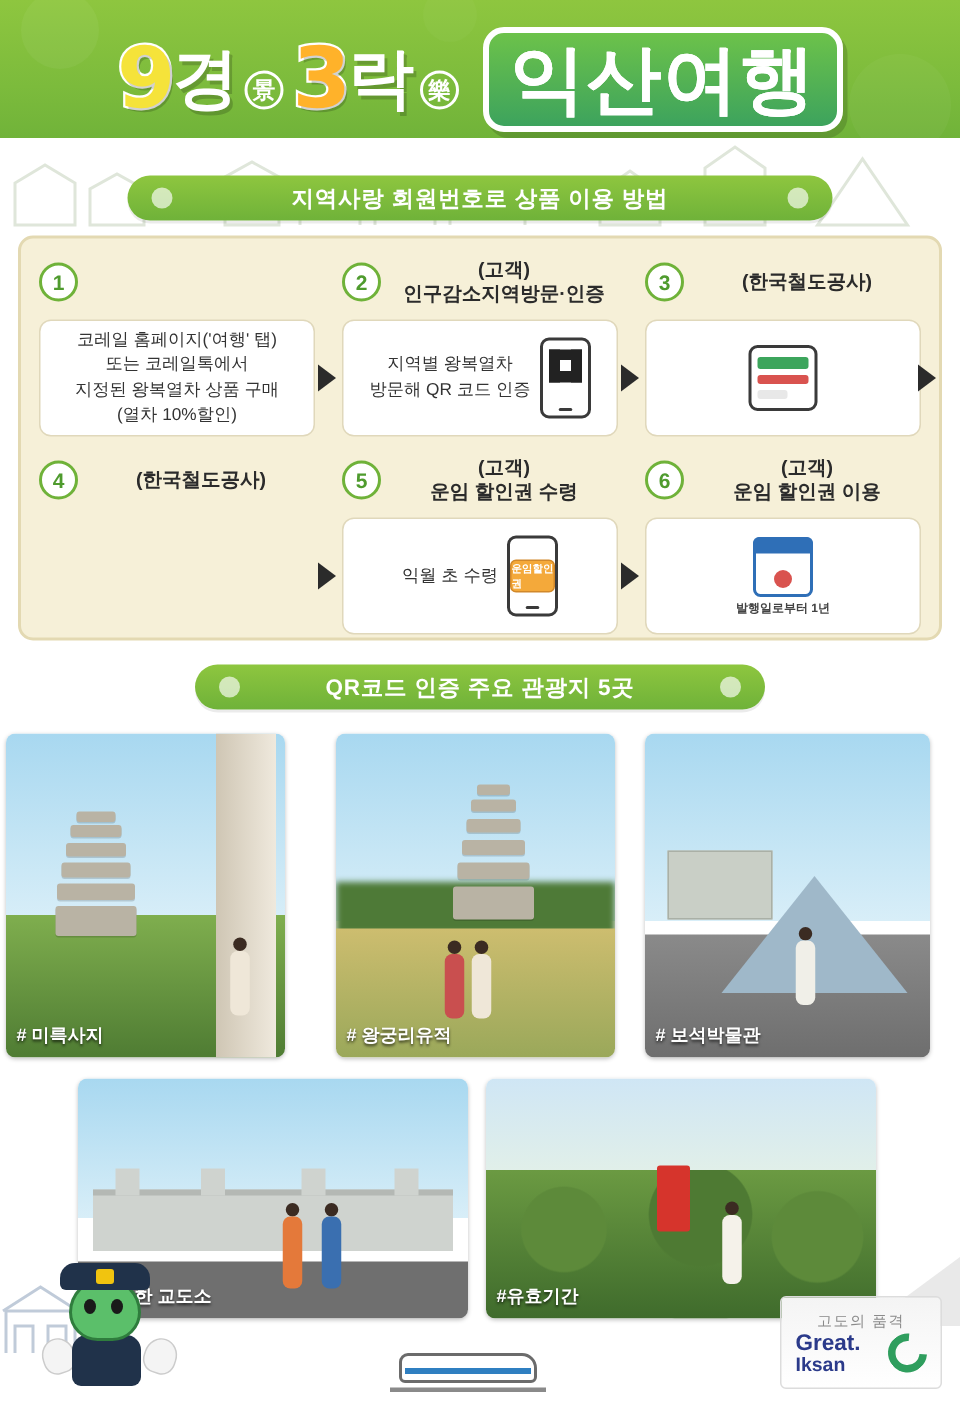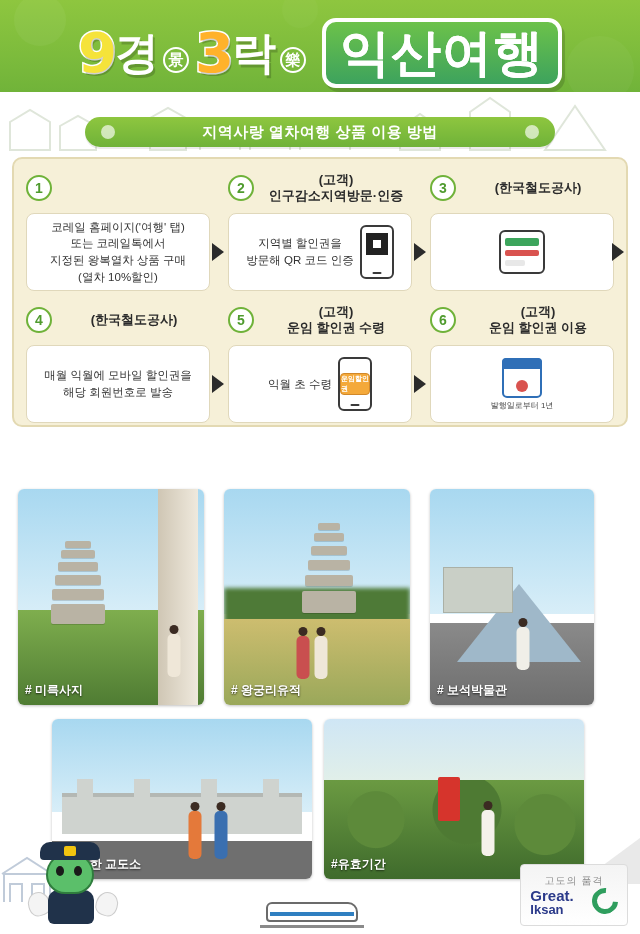--- a/index.html
+++ b/index.html
@@ -189,21 +189,21 @@
   .kiosk .band { position: absolute; left: 4px; right: 4px; top: 6px; height: 8px; background: #3ca55c; border-radius: 2px;}
   .kiosk .band2 { position: absolute; left: 4px; right: 4px; top: 18px; height: 6px; background: #d9534f; border-radius: 2px;}
   .kiosk .band3 { position: absolute; left: 4px; right: 18px; top: 28px; height: 6px; background: #e8e8e8; border-radius: 2px;}
   .cal {
     width: 40px; height: 40px; border-radius: 5px; background: #fff;
     border: 2px solid #2f6fb7; flex: 0 0 auto; position: relative;
   }
   .cal .top { position: absolute; left: -2px; right: -2px; top: -2px; height: 11px; background: #2f6fb7; border-radius: 4px 4px 0 0;}
   .cal .dot { position: absolute; left: 50%; top: 20px; transform: translateX(-50%); width: 12px; height: 12px; border-radius: 50%; background: #d9534f;}
   .cap {
-    font-size: 8px; color: #444; text-align: center; margin-top: 2px;
+    font-size: 8px; color: #444; text-align: center; margin-top: 2px; font-weight: bold;
   }
 
   
   .photo {
     position: absolute;
     border-radius: 6px;
     overflow: hidden;
     box-shadow: 0 1px 3px rgba(0,0,0,.25);
   }
   .photo .tag {
@@ -211,23 +211,23 @@
     color: #ffffff; font-size: 12px; font-weight: bold;
     text-shadow: 0 1px 2px rgba(0,0,0,.7);
   }
   .sky { position: absolute; left:0; top:0; width:100%; height:58%;
          background: linear-gradient(180deg,#a8d8f0 0%, #d8eef8 100%); }
   .ground { position: absolute; left:0; bottom:0; width:100%; height:44%;
          background: linear-gradient(180deg,#7fae4e 0%, #4f7c33 100%); }
   .tree-line { position:absolute; left:0; top:46%; width:100%; height:16%;
          background: #4e7a37; filter: blur(2px); }
 
-  .p1 { left: 18px;  top: 489px; width: 186px; height: 216px; }
+  .p1 { left: 4px;  top: 489px; width: 186px; height: 216px; }
   .p2 { left: 224px; top: 489px; width: 186px; height: 216px; }
-  .p3 { left: 430px; top: 489px; width: 164px; height: 216px; }
+  .p3 { left: 430px; top: 489px; width: 190px; height: 216px; }
   .p4 { left: 52px;  top: 719px; width: 260px; height: 160px; }
   .p5 { left: 324px; top: 719px; width: 260px; height: 160px; }
 
   .pagoda {
     position: absolute; left: 18%; bottom: 36%;
     width: 54px; height: 86px;
   }
   .pagoda i {
     position: absolute; left: 50%; transform: translateX(-50%);
     background: #b9b3a4; border-radius: 2px; display: block;
@@ -318,21 +318,21 @@
   }
   .train .stripe { position: absolute; left: 2px; right: 2px; top: 8px; height: 4px; background:#2f7fc1; }
   .train .rail { position: absolute; left: -6px; right: -6px; bottom: 0; height: 3px; background: #8a8a8a; }
   .logo-box {
     position: absolute; right: 12px; bottom: 8px; width: 108px; height: 62px;
     background: linear-gradient(180deg,#f4f4f4,#ffffff);
     border: 1px solid #dcdcdc; border-radius: 4px;
     display: flex; flex-direction: column; align-items: center; justify-content: center;
   }
   .logo-top { font-size: 10px; color: #8a8a8a; letter-spacing: 1px; }
-  .logo-main { display: flex; gap: 18px; }
+  .logo-main { display: flex; align-items: center; gap: 18px; }
   .logo-txt { font-size: 15px; font-weight: bold; color: #2b3a8a; line-height: 1; text-align: left;}
   .logo-txt small { display:block; font-size: 13px; color:#2b3a8a; }
   .logo-g {
     width: 26px; height: 26px; border-radius: 50%;
     border: 5px solid #2f9e5e; border-right-color: transparent;
     transform: rotate(-40deg);
   }
   .corner-tri {
     position: absolute; right: 0; bottom: 0;
     width: 0; height: 0;
@@ -372,21 +372,21 @@
         <path d="M200 58 L200 40 L240 40 L240 58"></path>
         <path d="M400 58 L400 36 L420 22 L440 36 L440 58 Z"></path>
         <path d="M470 58 L470 20 L490 6 L510 20 L510 58 Z"></path>
         <path d="M545 58 L575 14 L605 58 Z"></path>
         <path d="M250 58 L250 44 L290 44 L290 58"></path>
         <path d="M300 58 L300 48 L350 48 L350 58"></path>
       </g>
     </svg>
   </div>
 
-  <div class="ribbon r1">지역사랑 열차여행 상품 이용 방법</div>
+  <div class="ribbon r1">지역사랑 회원번호로 상품 이용 방법</div>
 
   <div class="steps-panel"></div>
   <div class="steps-grid">
 
     <div class="step">
       <div class="step-head">
         <span class="circle-num">1</span>
       </div>
       <div class="step-body">
         <div class="step-text" style="white-space:pre-line;">코레일 홈페이지('여행' 탭)
@@ -399,21 +399,21 @@
 
     <div class="step">
       <div class="step-head">
         <span class="circle-num">2</span>
         <span class="step-title">
           <span class="sub">(고객)</span>
           <span class="sub">인구감소지역방문·인증</span>
         </span>
       </div>
       <div class="step-body">
-        <div class="step-text" style="white-space:pre-line;">지역별 할인권을
+        <div class="step-text" style="white-space:pre-line;">지역별 왕복열차
 방문해 QR 코드 인증</div>
         <div class="phone">
           <div class="qr"></div>
         </div>
       </div>
       <div class="arrow"></div>
     </div>
 
     <div class="step">
       <div class="step-head">
@@ -431,24 +431,20 @@
       </div>
       <div class="arrow" style="right:-2px;"></div>
     </div>
 
     <div class="step">
       <div class="step-head">
         <span class="circle-num">4</span>
         <span class="step-title">
           <span class="sub">(한국철도공사)</span>
         </span>
-      </div>
-      <div class="step-body">
-        <div class="step-text" style="white-space:pre-line;">매월 익월에 모바일 할인권을
-해당 회원번호로 발송</div>
       </div>
       <div class="arrow"></div>
     </div>
 
     <div class="step">
       <div class="step-head">
         <span class="circle-num">5</span>
         <span class="step-title">
           <span class="sub">(고객)</span>
           <span class="sub">운임 할인권 수령</span>
@@ -479,20 +475,21 @@
             <span class="top"></span>
             <span class="dot"></span>
           </div>
           <div class="cap">발행일로부터 1년</div>
         </div>
       </div>
     </div>
 
   </div>
 
+  <div class="ribbon r2">QR코드 인증 주요 관광지 5곳</div>
 
   <div class="photo p1">
     <div class="sky"></div>
     <div class="ground"></div>
     <div class="pagoda">
       <i style="top:0;width:26px;height:7px;"></i>
       <i style="top:9px;width:34px;height:8px;"></i>
       <i style="top:21px;width:40px;height:9px;"></i>
       <i style="top:34px;width:46px;height:10px;"></i>
       <i style="top:48px;width:52px;height:11px;"></i>

